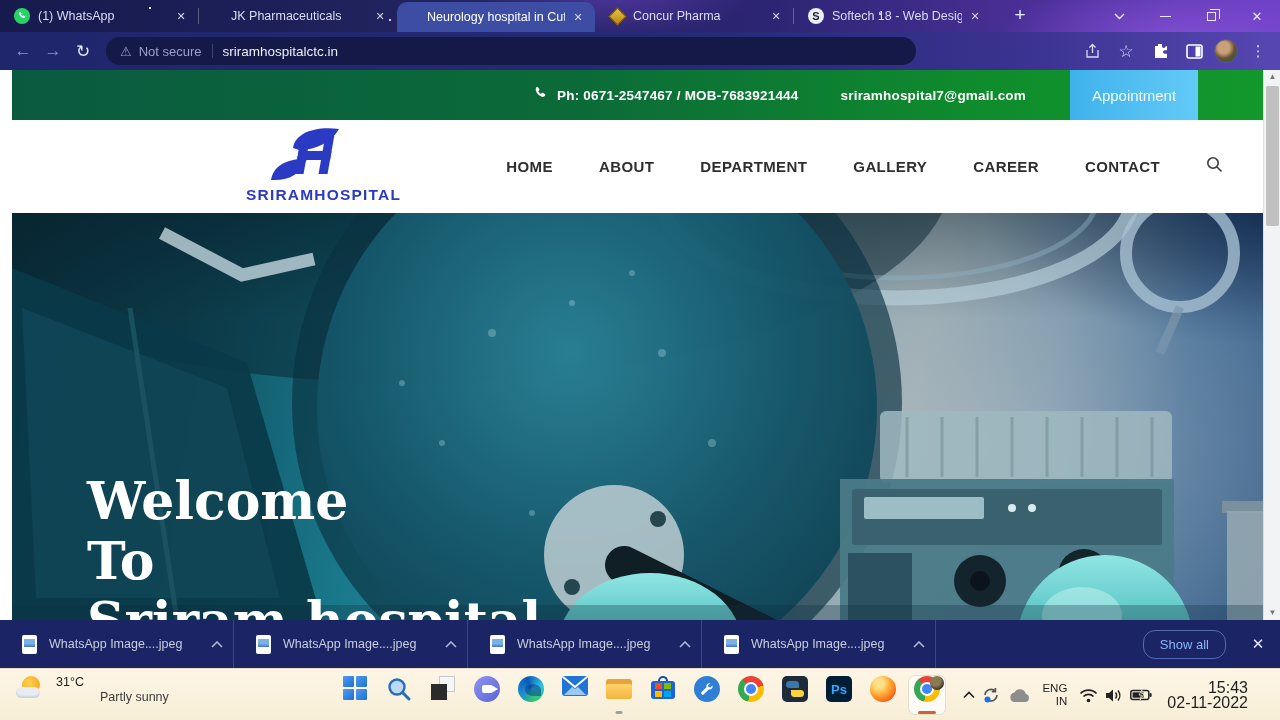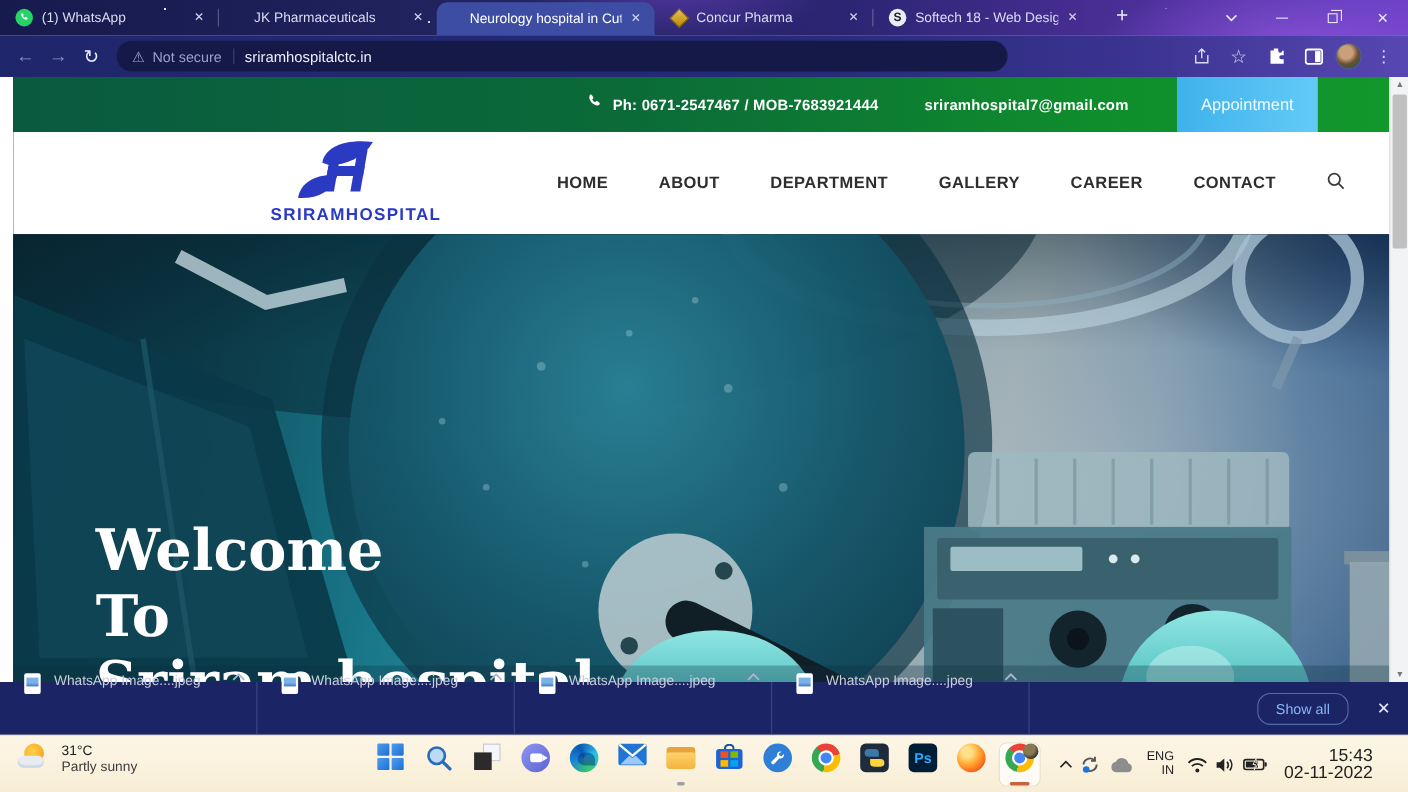--- a/index.html
+++ b/index.html
@@ -79,38 +79,38 @@
       radial-gradient(ellipse 420px 190px at 100% 0%, rgba(10,30,72,.55), transparent 70%),
       radial-gradient(ellipse 900px 520px at 76% 58%, rgba(196,203,207,.5), transparent 62%),
       linear-gradient(180deg, rgba(5,25,35,.45), transparent 26%),
       linear-gradient(100deg,#0b3644 0%, #10505f 14%, #197a8c 30%, #3f8a9d 44%, #7fa0ac 60%, #90a3ab 70%, #6d8ea6 80%, #3a6792 90%, #27527f 100%);
   }
   .hero svg { position:absolute; left:0; top:0; }
   .hero-title { position:absolute; left:75px; top:258px; color:#fff; font-family:"DejaVu Serif", serif; font-weight:bold; font-size:52px; line-height:60px; letter-spacing:0; }
 
   
   .dlbar { position:absolute; left:0; top:620px; width:1280px; height:48px; background:#1b2464; display:flex; align-items:center; }
-  .dlchip { width:233px; height:64px; display:flex; padding:0 10px 0 22px; }
+  .dlchip { width:233px; height:64px; display:flex; align-items:center; padding:0 10px 0 22px; }
   .dlicon { width:15px; height:19px; background:#fff; border-radius:2px; position:relative; margin-right:12px; flex:0 0 auto; }
   .dlicon:before { content:""; position:absolute; left:2px; top:4px; width:11px; height:8px; background:linear-gradient(180deg,#7ab2e8 60%, #3f74c2); }
   .dlname { color:#c9cede; font-size:12.5px; white-space:nowrap; overflow:hidden; flex:1; }
   .dlsep { width:1px; height:48px; background:#3c4687; flex:0 0 auto; }
   .dl-spacer { flex:1; }
   .showall { border:1px solid rgba(138,180,248,.5); color:#8ab4f8; font-size:13px; padding:6px 16px; border-radius:12px; margin-right:18px; }
   .dlclose { color:#e8eaf6; font-size:15px; width:28px; text-align:center; margin-right:8px; }
 
   
   .taskbar { position:absolute; left:0; top:668px; width:1280px; height:52px;
     background:linear-gradient(180deg,#fdf6e6,#f8eed6); border-top:1px solid #eadfc4; }
   .weather { position:absolute; left:16px; top:6px; display:flex; gap:10px; }
   .wicon { width:30px; height:30px; position:relative; }
   .wsun { position:absolute; left:6px; top:1px; width:18px; height:18px; border-radius:50%; background:radial-gradient(circle at 40% 40%, #ffd24d, #f6990f); }
   .wcloud { position:absolute; left:0px; top:12px; width:24px; height:11px; border-radius:8px; background:#e8ecf2; box-shadow:inset 0 -2px 2px #c9d2dd; }
   .wtemp { font-size:12.5px; color:#1d1d1d; line-height:15px; }
-  .wcond { font-size:12.5px; color:#3c3c3c; line-height:15px; }
+  .wcond { font-size:12.5px; color:#3c3c3c; line-height:15px;margin-left:44px; }
   .tbicons { position:absolute; left:337px; top:7px; display:flex; gap:8px; }
   .tbi { width:36px; height:38px; display:flex; align-items:flex-start; justify-content:center; position:relative; }
   .runline { position:absolute; bottom:0px; left:50%; transform:translateX(-50%); height:3px; border-radius:2px; }
   .run-gray { width:7px; background:#9aa0a6; }
   .run-orange { width:18px; background:#c9623d; }
   .chromeball { width:26px; height:26px; border-radius:50%;
     background:conic-gradient(from -45deg, #ea4335 0 33%, #fbbc05 33% 66%, #34a853 66% 100%); position:relative; }
   .chromeball:before { content:""; position:absolute; left:6px; top:6px; width:14px; height:14px; border-radius:50%; background:#fff; }
   .chromeball:after { content:""; position:absolute; left:8px; top:8px; width:10px; height:10px; border-radius:50%; background:#4285f4; }
   .tbi.activeapp { background:rgba(255,255,255,.75); border-radius:6px; box-shadow:0 0 0 1px #e7dec8; }

